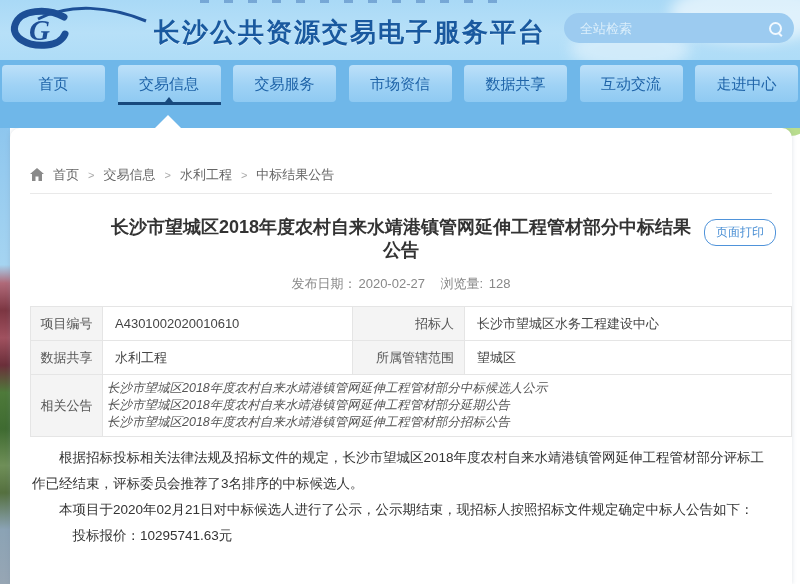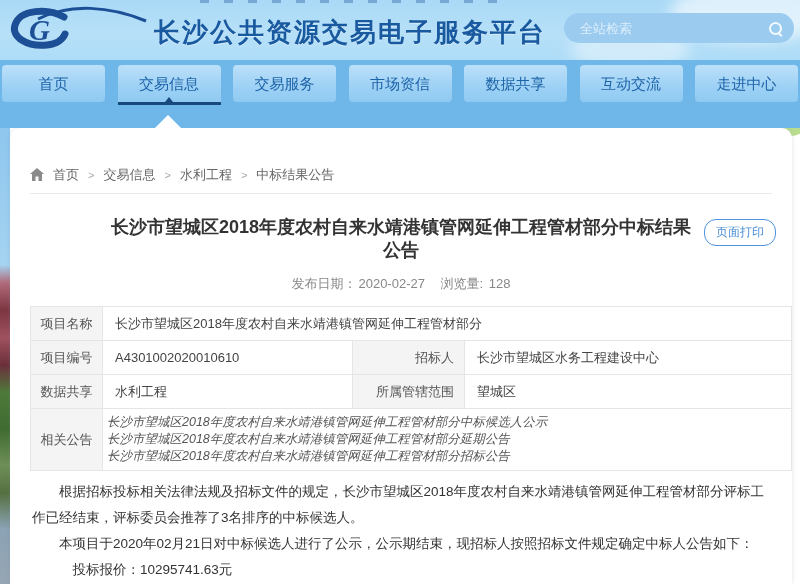--- a/index.html
+++ b/index.html
@@ -204,24 +204,20 @@
   </div>
 
   <table class="info-table">
     <colgroup>
         <col style="width:72px">
         <col style="width:250px">
         <col style="width:112px">
         <col>
       </colgroup>
     <tbody>
-        <tr>
-      <td class="cell-lbl">项目名称</td>
-      <td class="cell-val" colspan="3">长沙市望城区2018年度农村自来水靖港镇管网延伸工程管材部分</td>
-    </tr>
     <tr>
       <td class="cell-lbl">项目编号</td>
       <td class="cell-val">A4301002020010610</td>
       <td class="cell-lbl-r">招标人</td>
       <td class="cell-val">长沙市望城区水务工程建设中心</td>
     </tr>
     <tr>
       <td class="cell-lbl">数据共享</td>
       <td class="cell-val">水利工程</td>
       <td class="cell-lbl-r">所属管辖范围</td>

